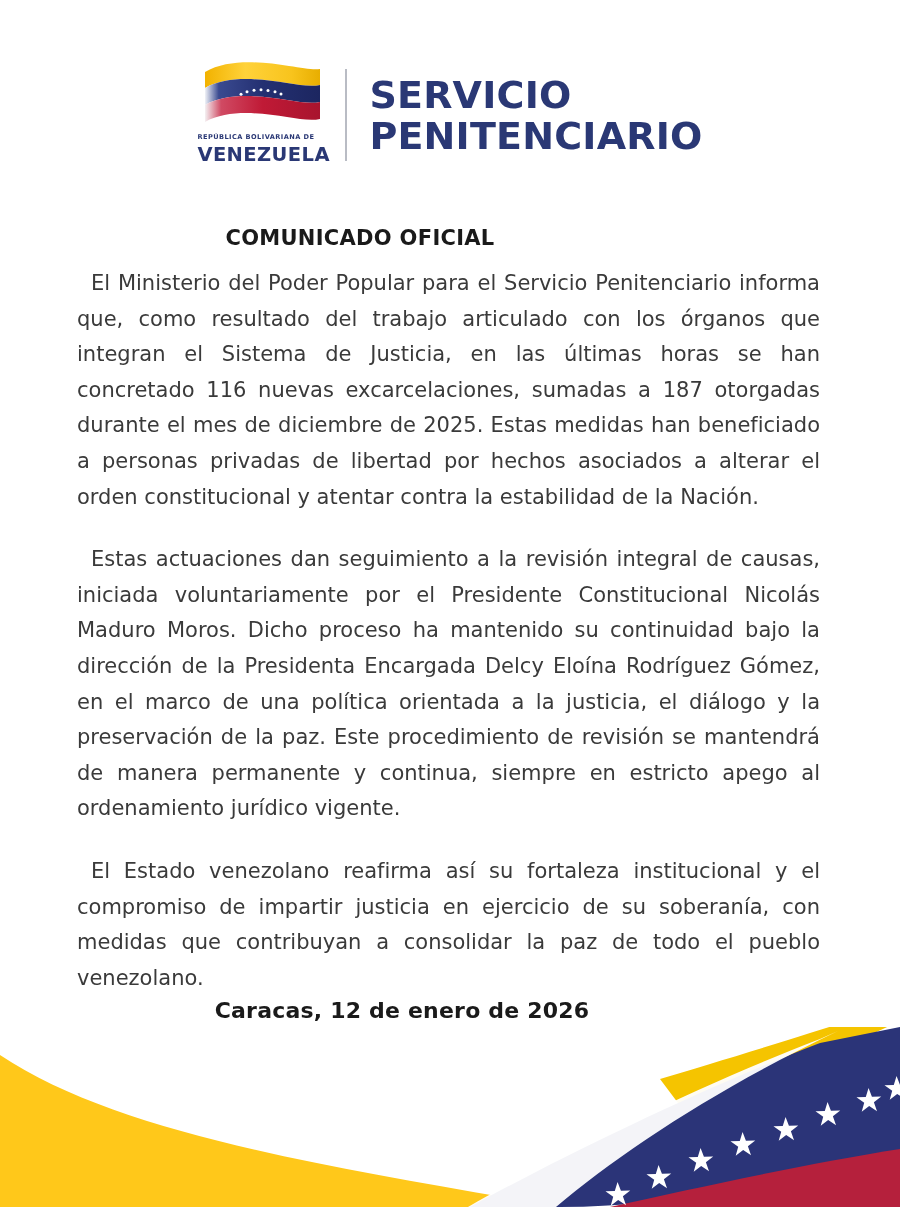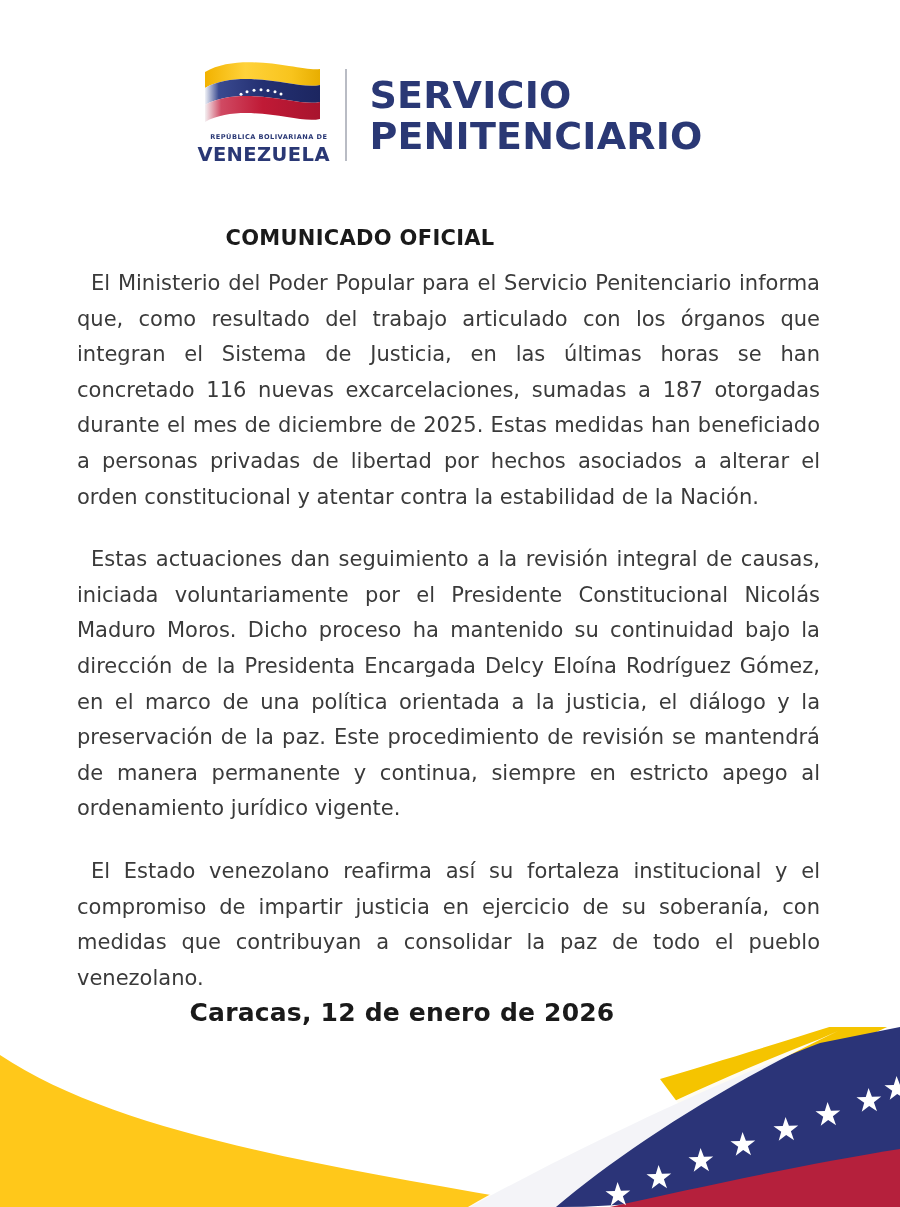--- a/index.html
+++ b/index.html
@@ -47,21 +47,21 @@
     width: 122px;
     height: 76px;
   }
   .flag-wrap svg { display: block; }
 
   .emblem-text {
     position: absolute;
     left: 0;
     top: 76px;
     width: 130px;
-    text-align: right;
+    text-align: left;
   }
   .emblem-rb {
     font-size: 6.6px;
     letter-spacing: 0.45px;
     font-weight: 700;
     color: #2a3875;
     line-height: 11px;
     white-space: nowrap;
   }
   .emblem-vzla {
@@ -133,21 +133,21 @@
     font-weight: 400;
   }
   .para:last-of-type { margin-bottom: 0; }
 
   .dateline {
     position: absolute;
     top: 998px;
     left: 0;
     width: 804px;
     text-align: center;
-    font-size: 25px;
+    font-size: 22px;
     font-weight: 700;
     color: #1a1a1a;
     letter-spacing: 0.2px;
   }
 
   
   .footer-graphic {
     position: absolute;
     left: 0;
     bottom: 0;

